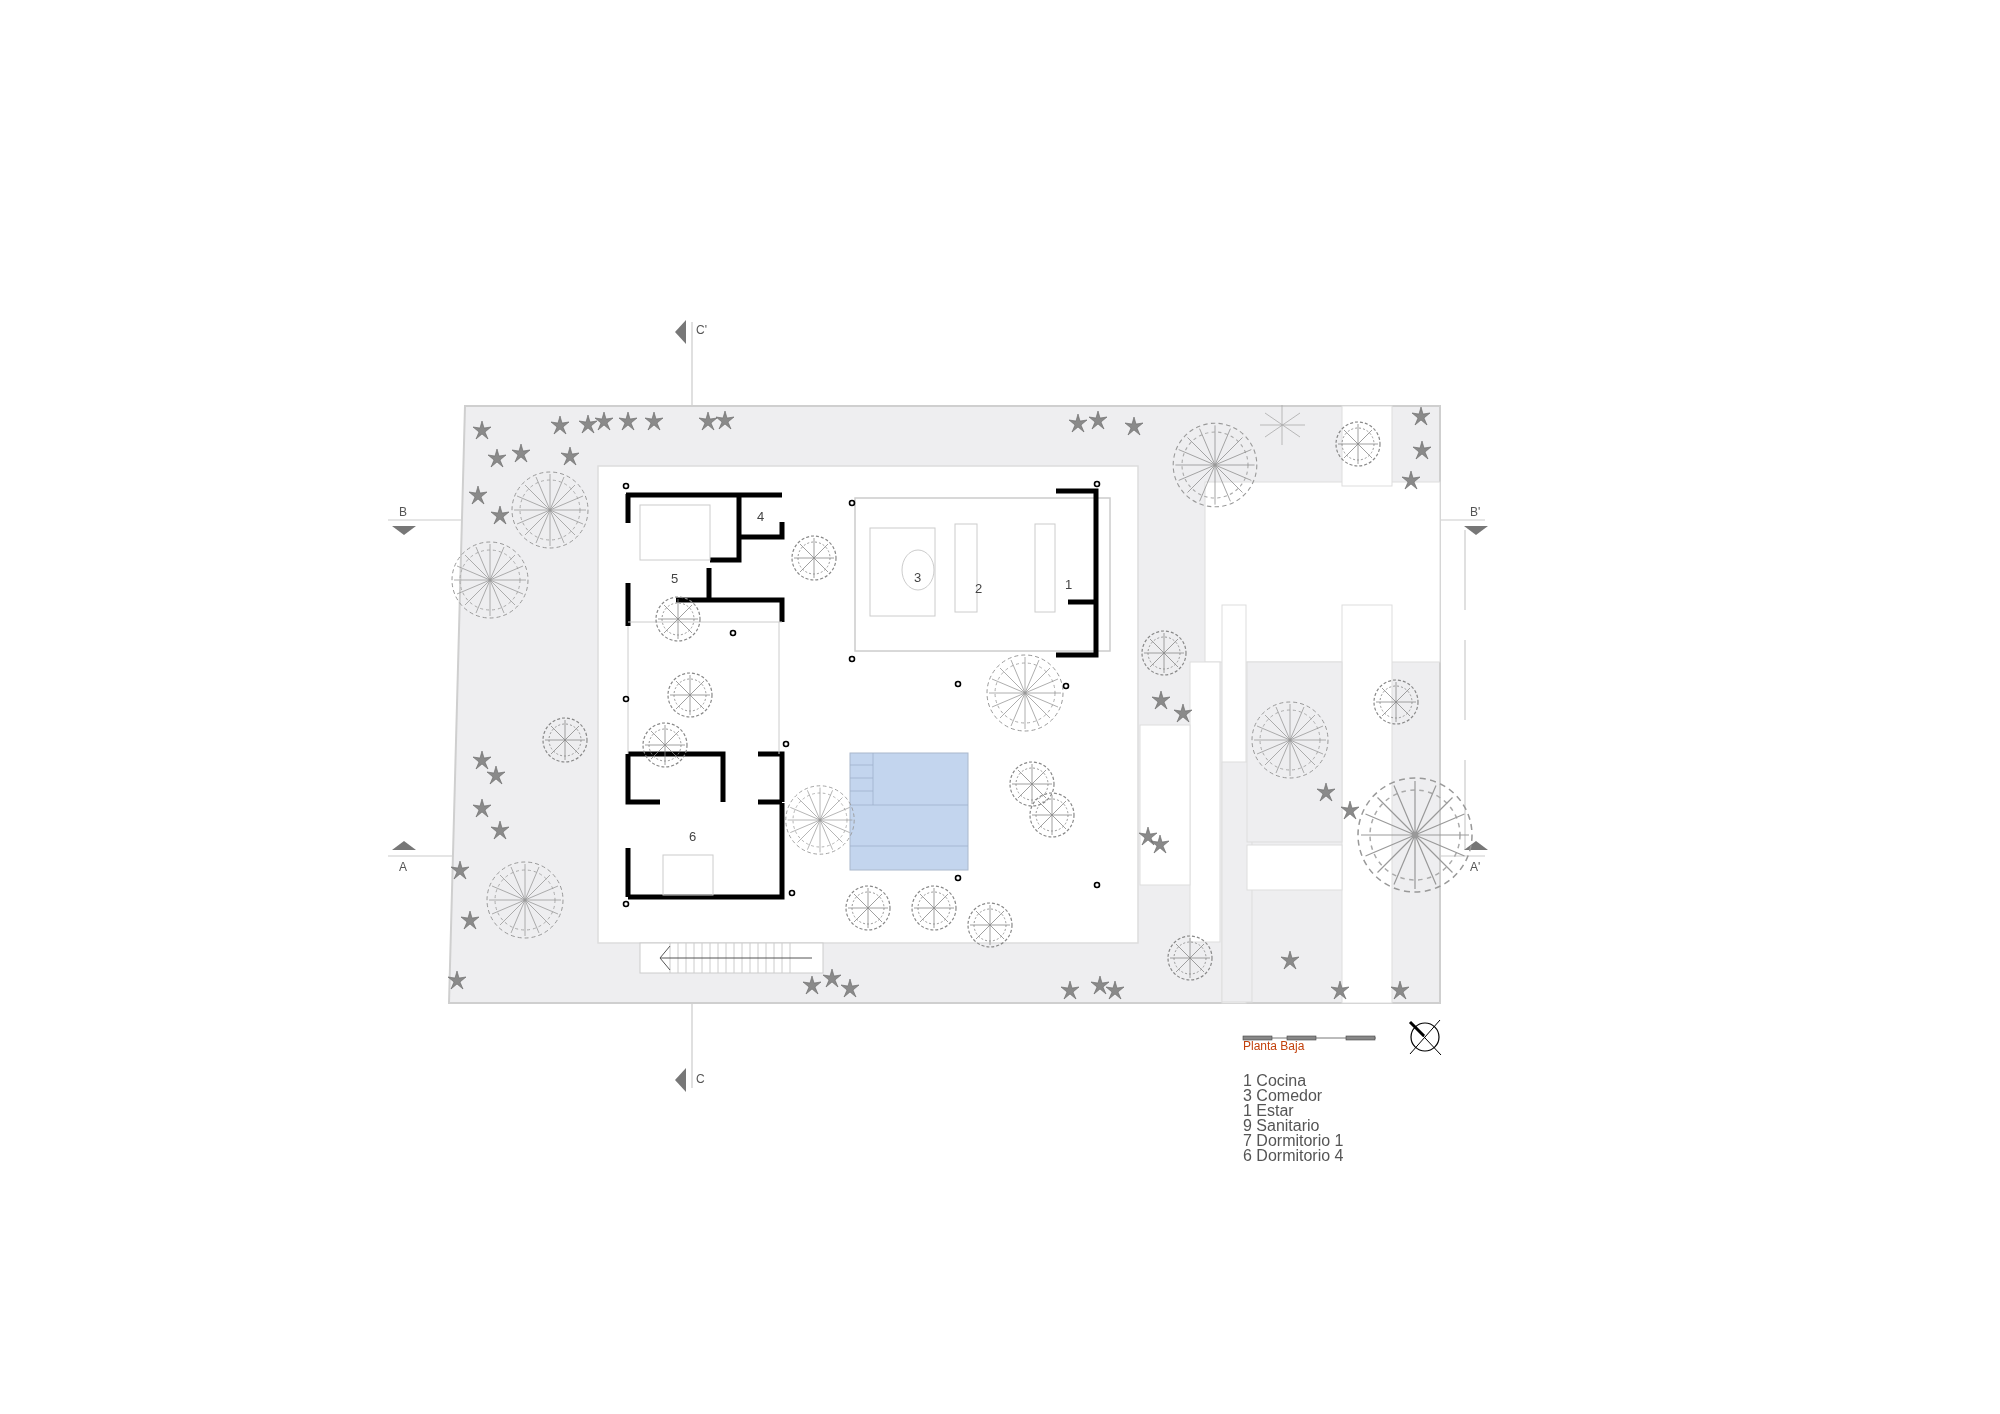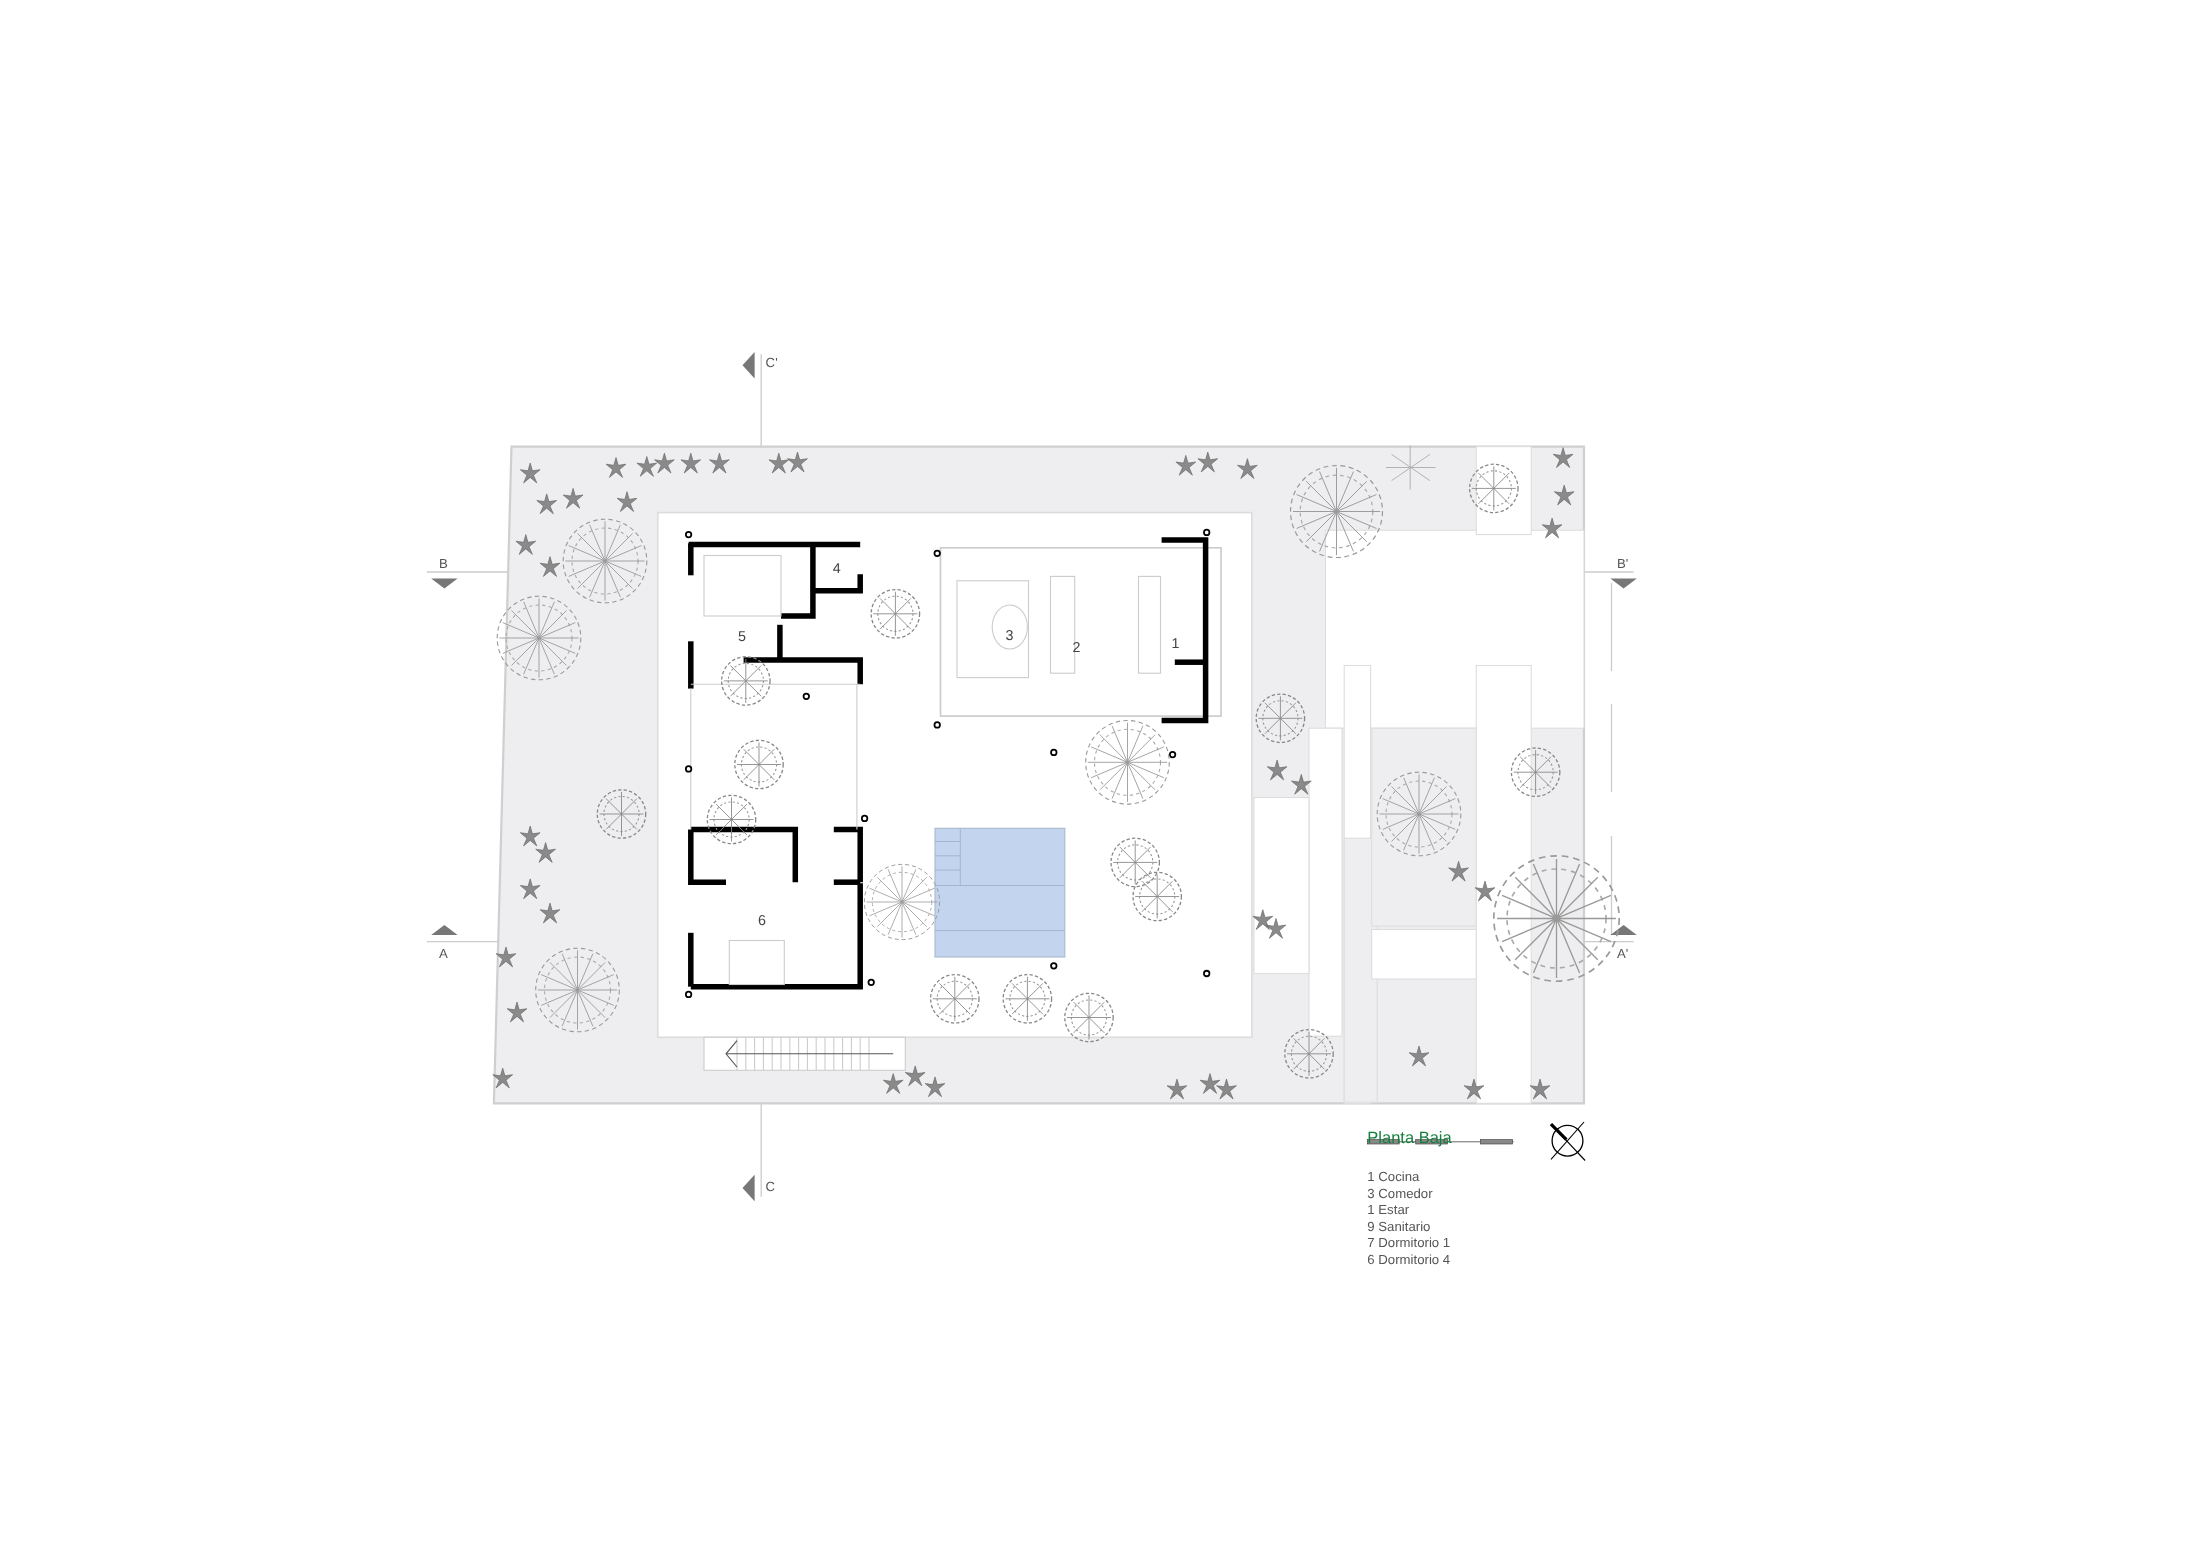--- a/index.html
+++ b/index.html
@@ -1,20 +1,20 @@
 <!DOCTYPE html>
 <html><head>
 <meta charset="utf-8">
 <style>
   html,body{margin:0;padding:0;background:#fff;}
   body{width:2000px;height:1414px;position:relative;overflow:hidden;font-family:"Liberation Sans",sans-serif;}
   svg{position:absolute;left:0;top:0;}
   .legend{position:absolute;left:1243px;top:1022px;color:#555;}
-  .legend .title{font-size:15px;color:#15803d;margin:4px 0 6px 0;}
-  .legend ul{list-style:none;margin:20px 0 0 0;padding:0;font-size:12px;line-height:15px;color:#555;}
+  .legend .title{font-size:12px;color:#c2410c;margin:17px 0 6px 0;}
+  .legend ul{list-style:none;margin:20px 0 0 0;padding:0;font-size:16px;line-height:15px;color:#555;}
   .lbl{position:absolute;font-size:12px;color:#555;}
   .room{position:absolute;font-size:13px;color:#444;}
 </style>
 </head>
 <body>
 
 <svg width="2000" height="1414" viewBox="0 0 2000 1414">
   <defs>
     <g id="shrub">
       <path d="M0,-9 L2,-2 L9,-3 L3,2 L6,9 L0,4 L-6,9 L-3,2 L-9,-3 L-2,-2 Z" fill="#8a8a8a" stroke="#666" stroke-width="0.6"></path>

